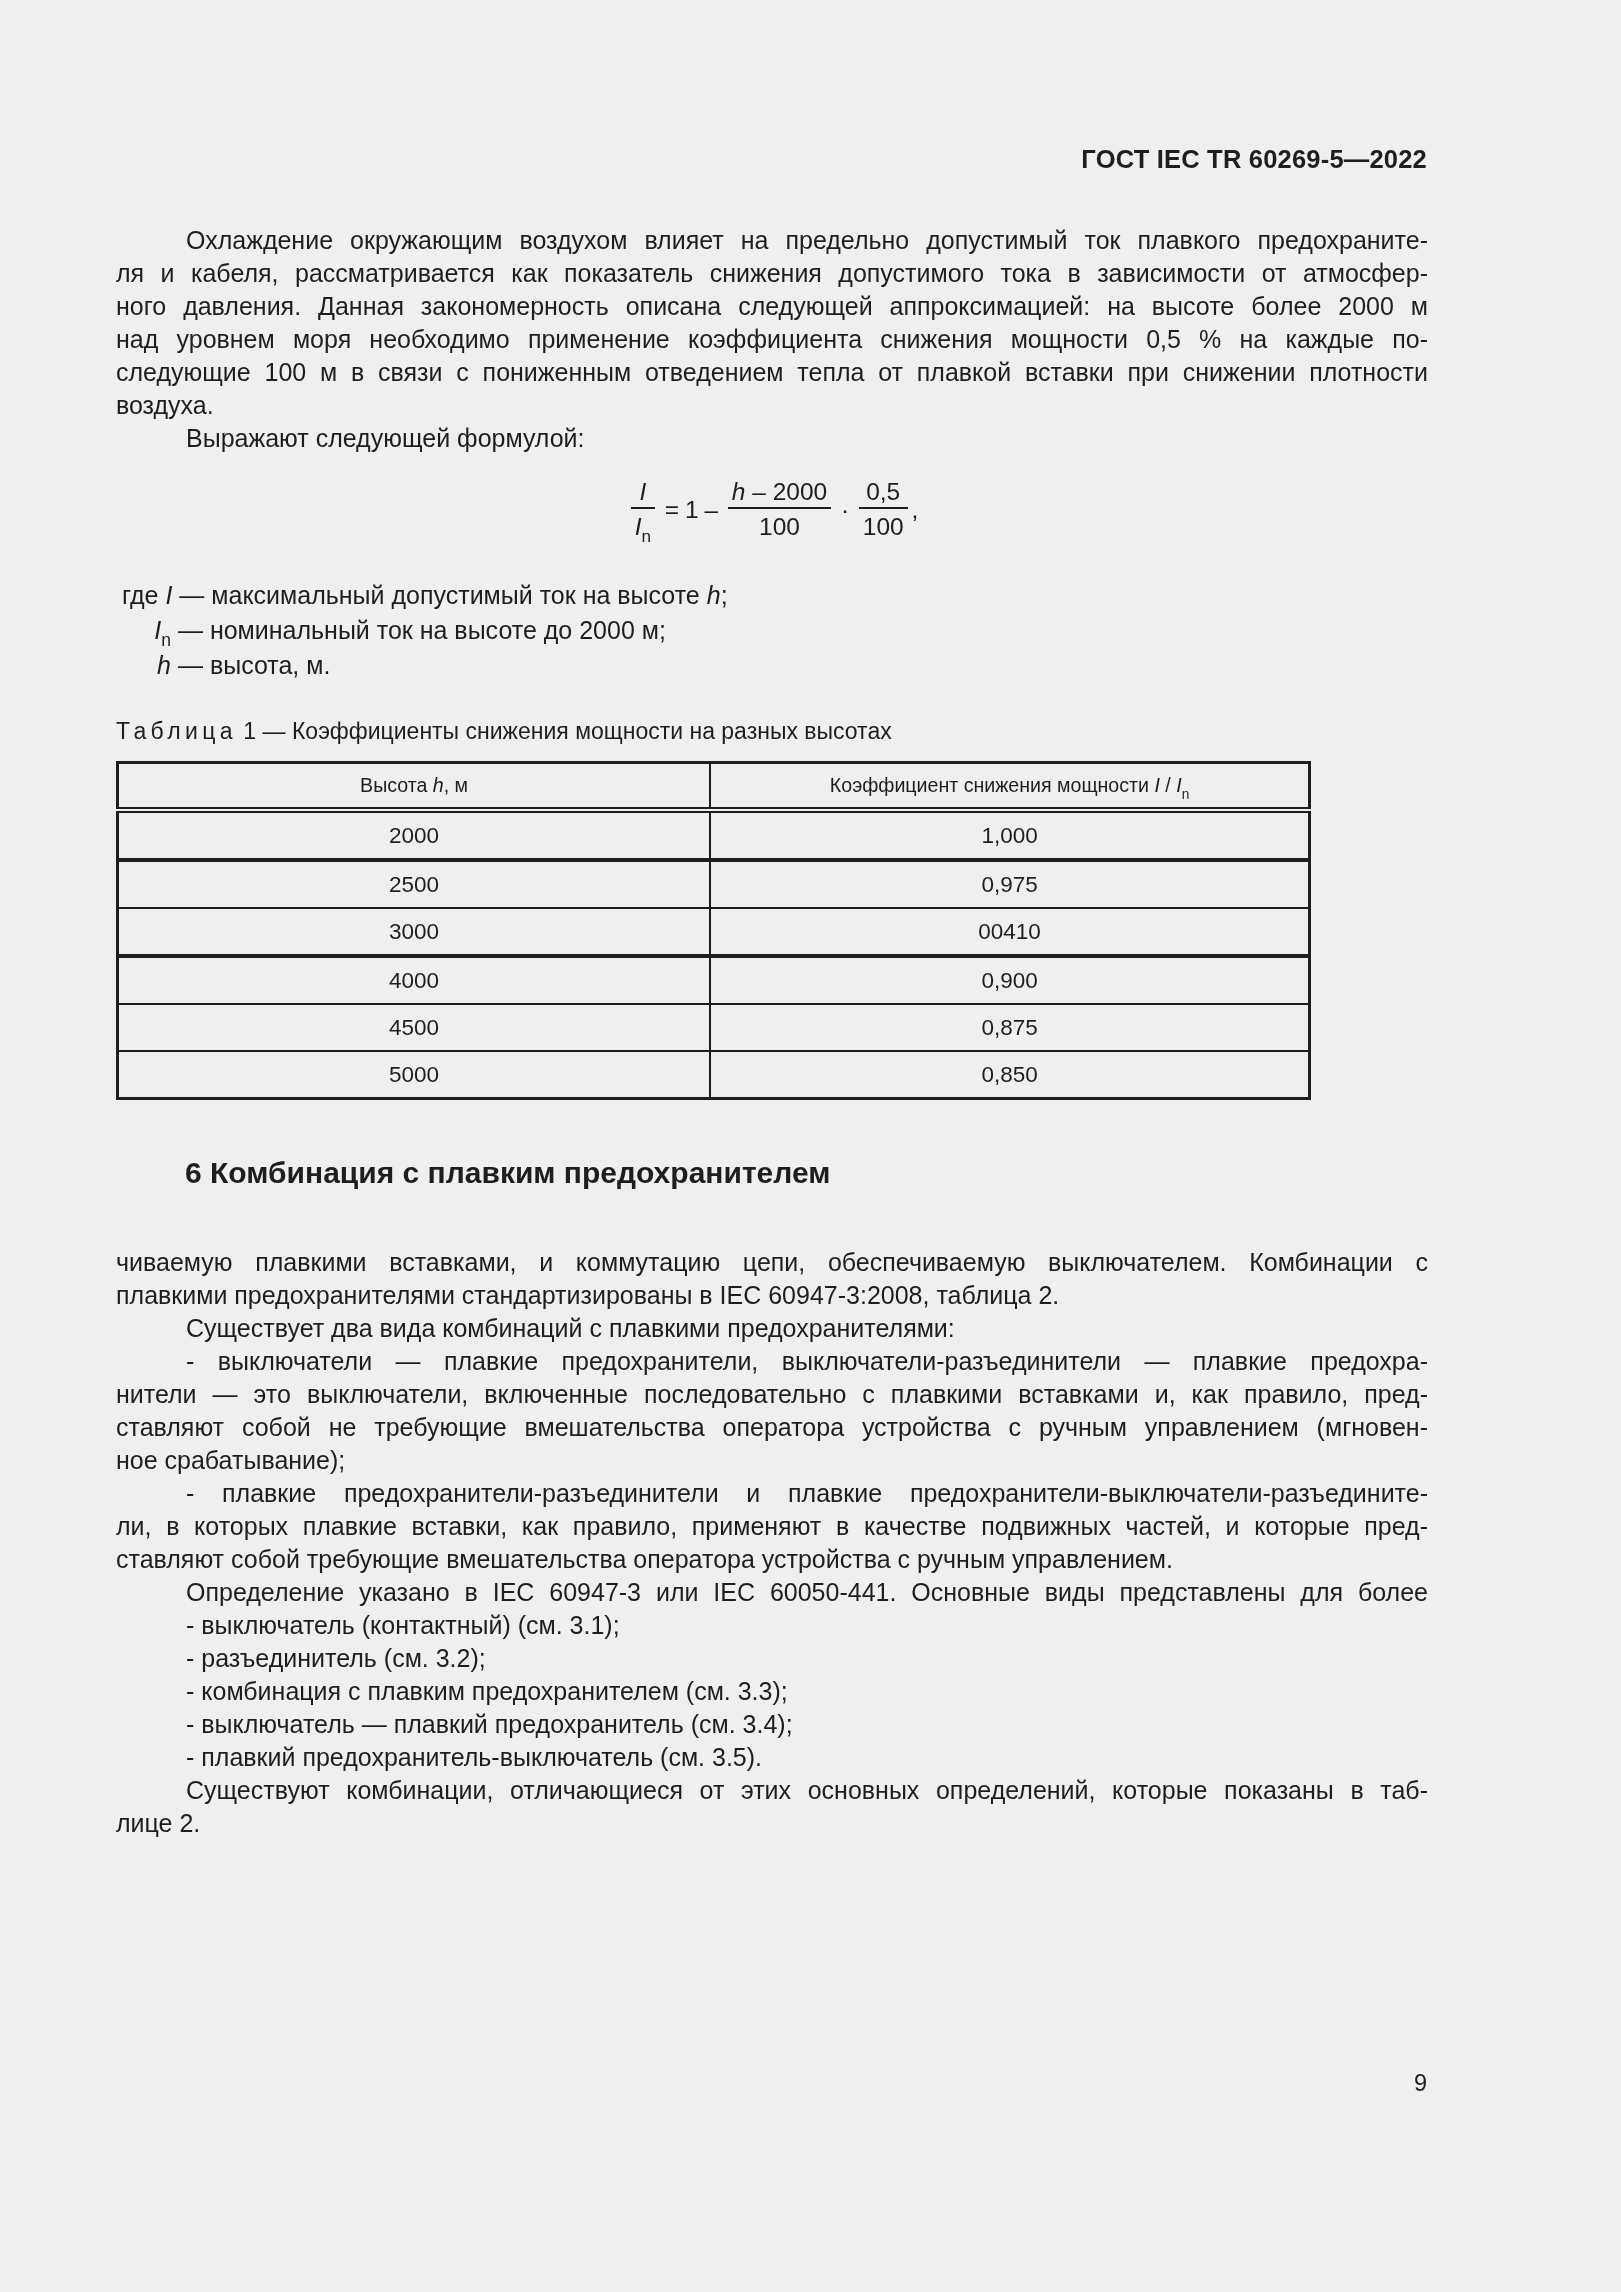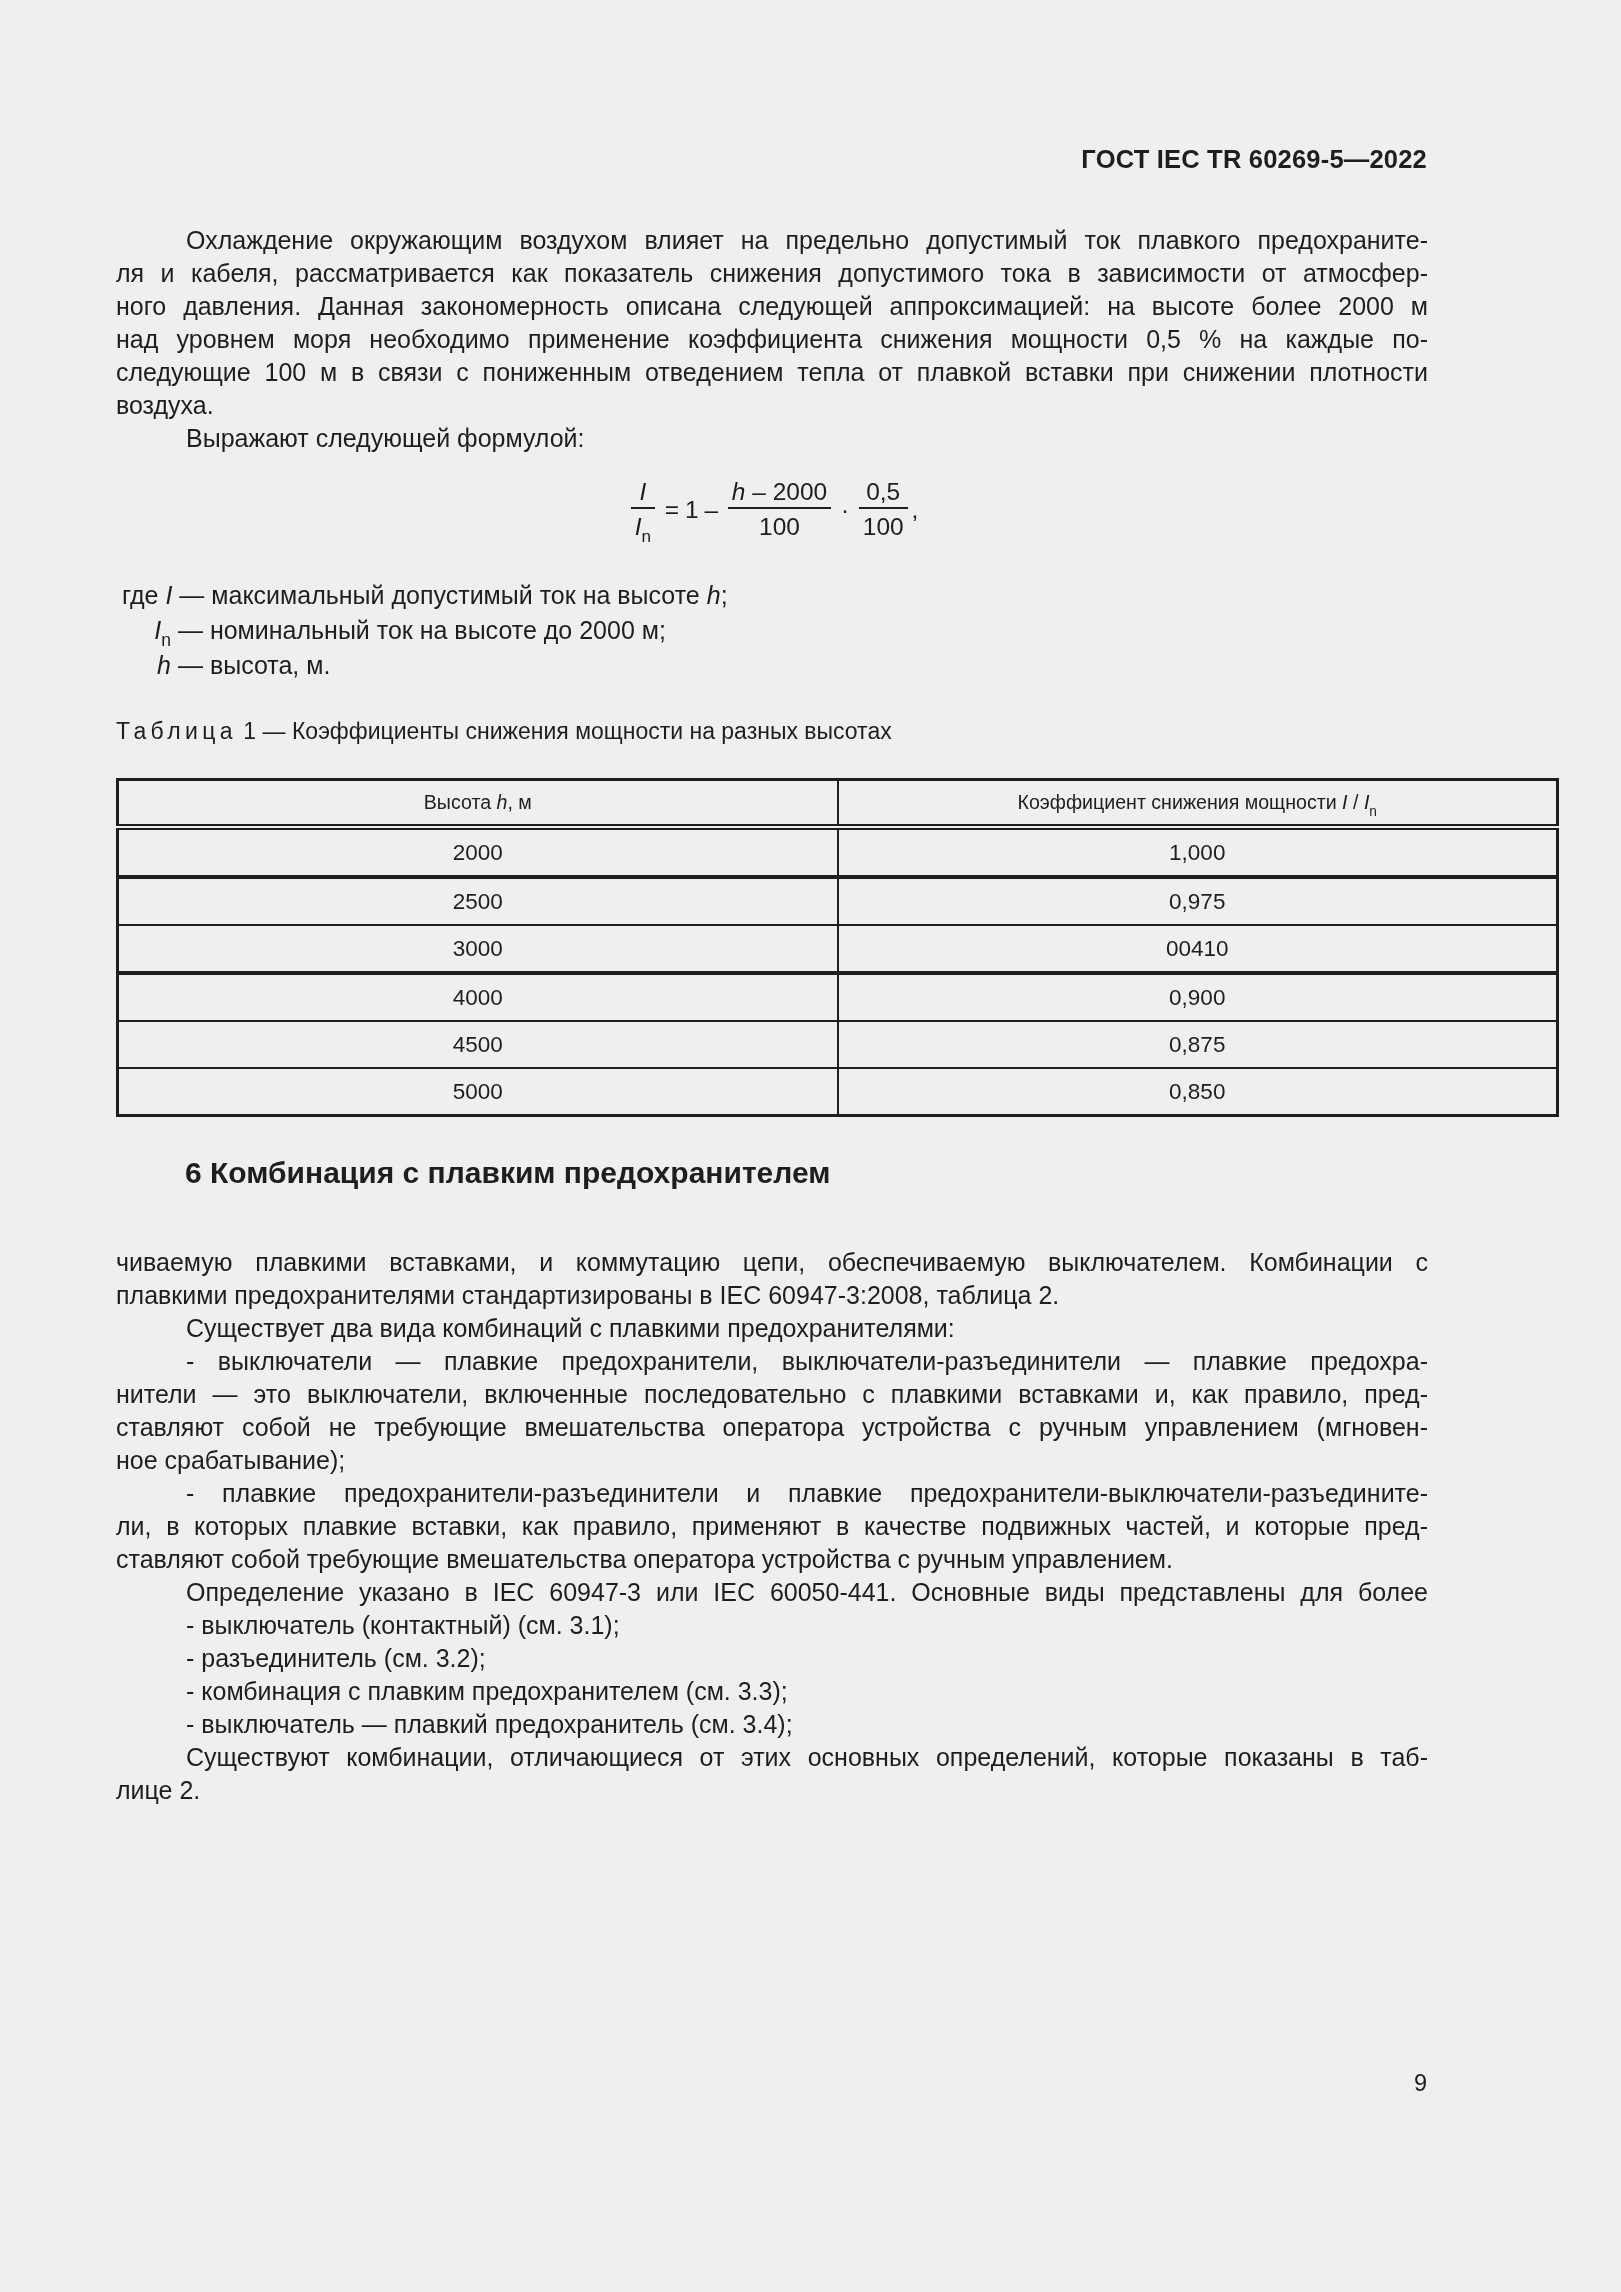--- a/index.html
+++ b/index.html
@@ -68,22 +68,22 @@
       left: 116px;
       top: 718px;
       font-size: 23px;
       white-space: nowrap;
     }
     .table-caption .spaced { letter-spacing: 4.4px; }
 
     table.coef {
       position: absolute;
       left: 116px;
-      top: 778px;
-      width: 1443px;
+      top: 761px;
+      width: 1195px;
       border-collapse: collapse;
       border: 3.9px solid #1e1e1e;
       font-size: 22.5px;
     }
     table.coef th, table.coef td {
       text-align: center;
       font-weight: normal;
       padding: 0;
     }
     table.coef th {
@@ -227,19 +227,20 @@
     <span class="line">ставляют собой не требующие вмешательства оператора устройства с ручным управлением (мгновен-</span>
     <span class="line last">ное срабатывание);</span>
     <span class="line indent">- плавкие предохранители-разъединители и плавкие предохранители-выключатели-разъедините-</span>
     <span class="line">ли, в которых плавкие вставки, как правило, применяют в качестве подвижных частей, и которые пред-</span>
     <span class="line last">ставляют собой требующие вмешательства оператора устройства с ручным управлением.</span>
     <span class="line indent">Определение указано в IEC 60947-3 или IEC 60050-441. Основные виды представлены для более</span>
     <span class="line last indent">- выключатель (контактный) (см. 3.1);</span>
     <span class="line last indent">- разъединитель (см. 3.2);</span>
     <span class="line last indent">- комбинация с плавким предохранителем (см. 3.3);</span>
     <span class="line last indent">- выключатель — плавкий предохранитель (см. 3.4);</span>
+    <span class="line last indent">- плавкий предохранитель-выключатель (см. 3.5).</span>
     <span class="line indent">Существуют комбинации, отличающиеся от этих основных определений, которые показаны в таб-</span>
     <span class="line last">лице 2.</span>
   </div>
 
   <div class="page-number">9</div>
 </div>
 
 
 </body></html>

